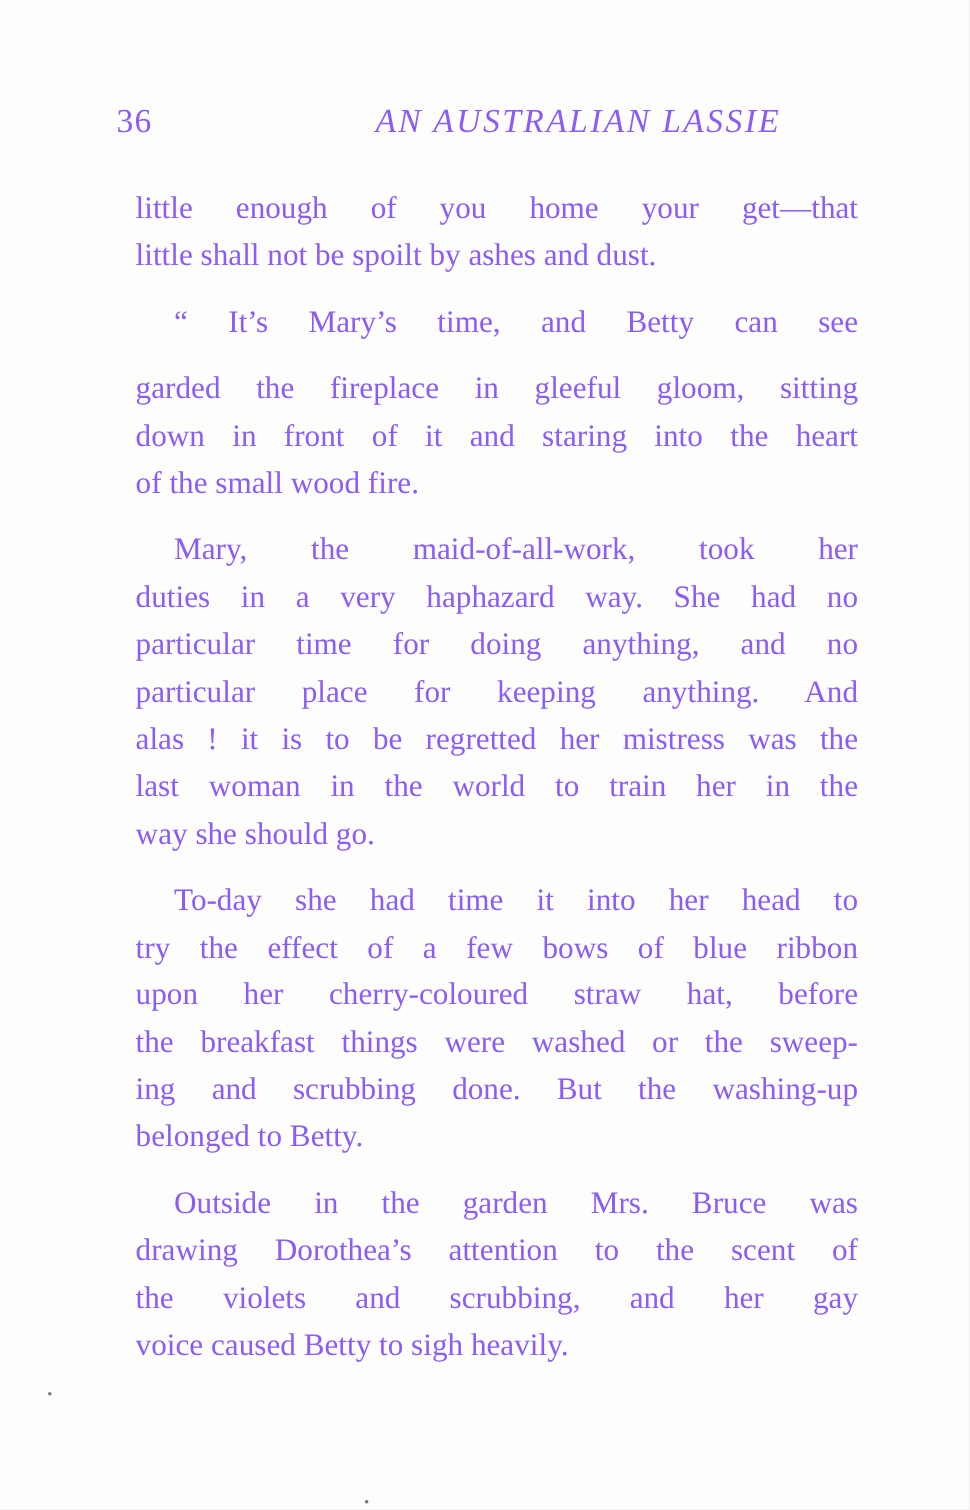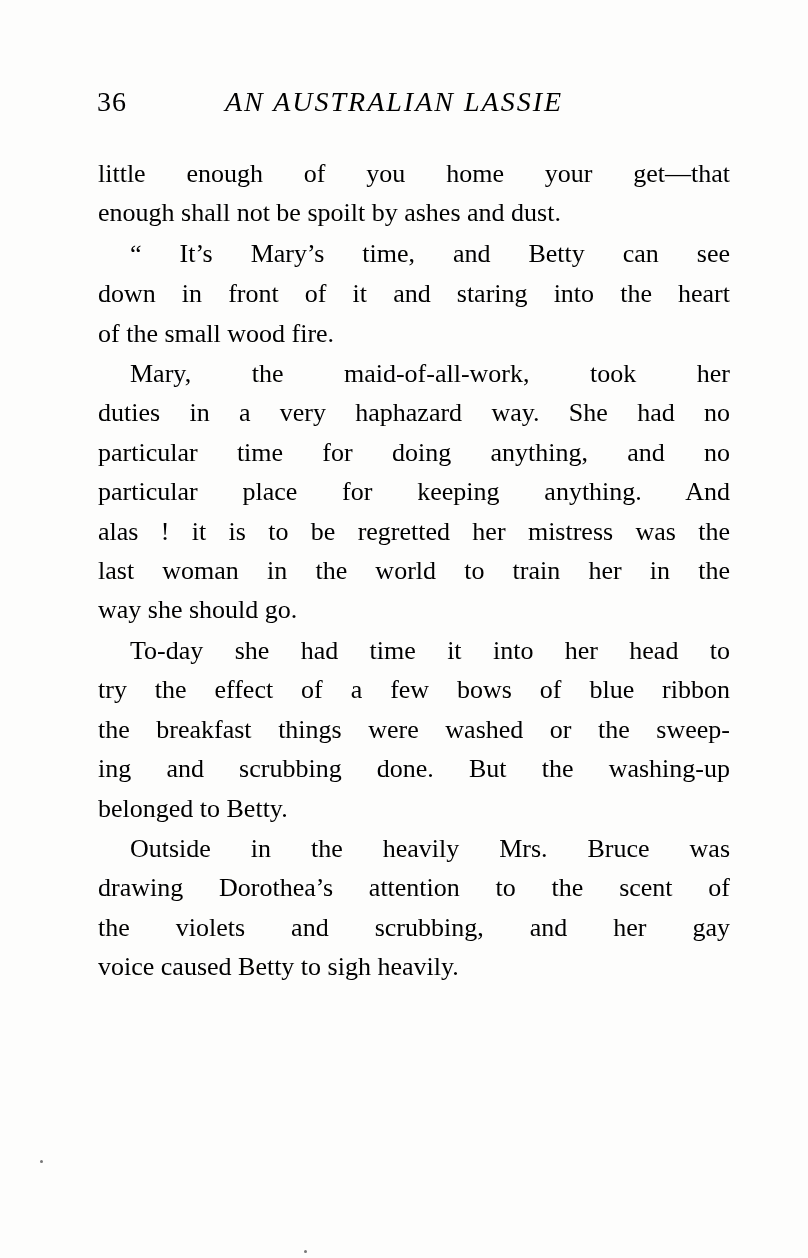--- a/index.html
+++ b/index.html
@@ -6,21 +6,21 @@
     margin: 0;
     padding: 0;
     background: #e8e8e8;
   }
   .page {
     position: relative;
     width: 808px;
     height: 1258px;
     margin: 0 auto;
     background: #fdfdfc;
-    color: #000000;
+    color: #8b5cf6;
     font-family: "Liberation Serif", "DejaVu Serif", serif;
     overflow: hidden;
   }
   .text-column {
     position: absolute;
     left: 97px;
     top: 86px;
     width: 634px;
   }
   .running-head {
@@ -33,30 +33,30 @@
     left: 0;
     top: 0;
     font-size: 28px;
     letter-spacing: 1px;
   }
   .running-title {
     position: absolute;
     left: 40px;
     right: 80px;
     top: 0;
-    text-align: center;
+    text-align: right;
     font-style: italic;
     font-size: 28px;
     letter-spacing: 2px;
     white-space: nowrap;
   }
   .body-text {
     font-size: 26px;
   }
-  .para { margin: 1px; }
+  .para { margin: 16px; }
   .line {
     line-height: 39.4px;
     text-align: justify;
     text-align-last: justify;
     overflow: hidden;
     white-space: nowrap;
   }
   .line.last {
     text-align-last: left;
   }
@@ -76,47 +76,49 @@
 
 <div class="page">
   <div class="text-column">
     <div class="running-head">
       <span class="page-number">36</span>
       <span class="running-title">AN AUSTRALIAN LASSIE</span>
     </div>
     <div class="body-text" id="body-text">
         <div class="para">
           <div class="line">little enough of you home your get—that</div>
-          <div class="line last">enough shall not be spoilt by ashes and dust.</div>
+          <div class="line last">little shall not be spoilt by ashes and dust.</div>
         </div>
         <div class="para">
           <div class="line indent">“ It’s Mary’s time, and Betty can see</div>
         </div>
         <div class="para">
+          <div class="line">garded the fireplace in gleeful gloom, sitting</div>
           <div class="line">down in front of it and staring into the heart</div>
           <div class="line last">of the small wood fire.</div>
         </div>
         <div class="para">
           <div class="line indent">Mary, the maid-of-all-work, took her</div>
           <div class="line">duties in a very haphazard way. She had no</div>
           <div class="line">particular time for doing anything, and no</div>
           <div class="line">particular place for keeping anything. And</div>
           <div class="line">alas ! it is to be regretted her mistress was the</div>
           <div class="line">last woman in the world to train her in the</div>
           <div class="line last">way she should go.</div>
         </div>
         <div class="para">
           <div class="line indent">To-day she had time it into her head to</div>
           <div class="line">try the effect of a few bows of blue ribbon</div>
+          <div class="line">upon her cherry-coloured straw hat, before</div>
           <div class="line">the breakfast things were washed or the sweep-</div>
           <div class="line">ing and scrubbing done. But the washing-up</div>
           <div class="line last">belonged to Betty.</div>
         </div>
         <div class="para">
-          <div class="line indent">Outside in the heavily Mrs. Bruce was</div>
+          <div class="line indent">Outside in the garden Mrs. Bruce was</div>
           <div class="line">drawing Dorothea’s attention to the scent of</div>
           <div class="line">the violets and scrubbing, and her gay</div>
           <div class="line last">voice caused Betty to sigh heavily.</div>
         </div>
       </div>
   </div>
   <div class="speck speck-1"></div>
   <div class="speck speck-2"></div>
 </div>
 

